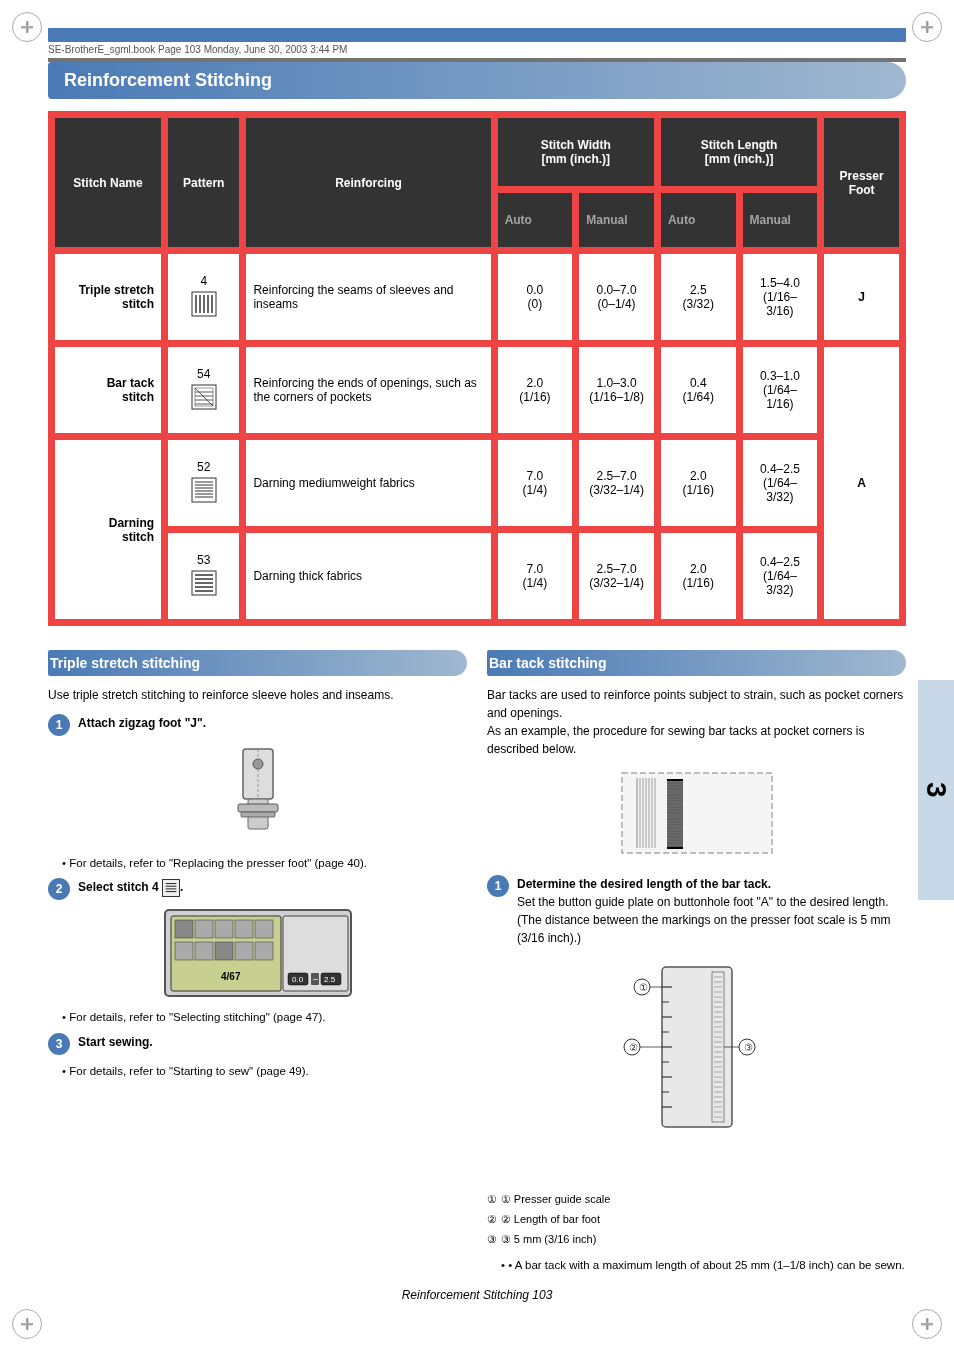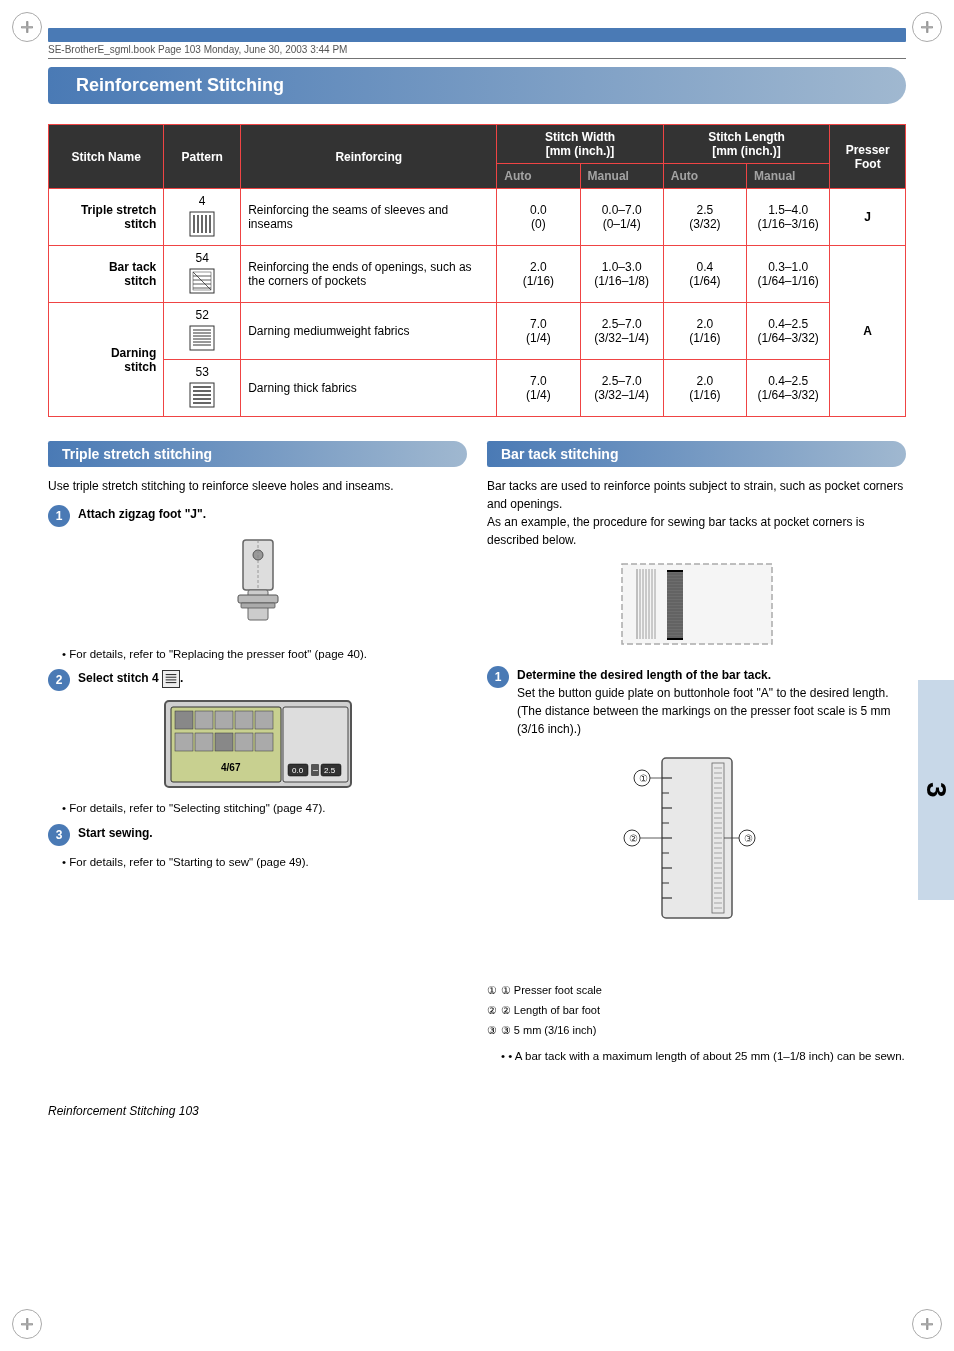--- a/index.html
+++ b/index.html
@@ -65,22 +65,22 @@
       height: 14px;
       background: #4a7ab5;
       margin-bottom: 2px;
       border-radius: 1px;
     }
 
     
     .header-info {
       font-size: 10px;
       color: #555;
-      margin-bottom: 8px;
-      border-bottom: 1px solid #737373;
+      margin-bottom: 0;
+      border-bottom: 4px solid #737373;
       padding-bottom: 3px;
     }
 
     
     .right-tab {
       position: absolute;
       right: 0;
       top: 680px;
       width: 36px;
       height: 220px;
@@ -94,44 +94,44 @@
       font-weight: bold;
       color: #000;
     }
 
     
     .section-heading {
       background: linear-gradient(to right, #4a7ab5, #a0b8d0);
       color: #fff;
       font-size: 18px;
       font-weight: bold;
-      padding: 8px 28px;
+      padding: 8px 16px;
       border-radius: 4px 20px 20px 4px;
-      margin-bottom: 20px;
+      margin-bottom: 12px;
       display: inline-block;
       width: 100%;
     }
 
     .intro-text {
       font-size: 12.5px;
       margin-bottom: 14px;
       line-height: 1.5;
     }
 
     
     .stitch-table {
       width: 100%;
       border-collapse: collapse;
       margin-bottom: 24px;
       font-size: 12px;
     }
 
     .stitch-table th, .stitch-table td {
-      border: 1px solid #ef4444;
-      padding: 5px 7px;
+      border: 7px solid #ef4444;
+      padding: 20px 7px;
       vertical-align: middle;
     }
 
     .stitch-table thead tr:first-child th {
       background: #333;
       color: #fff;
       font-weight: bold;
       text-align: center;
     }
 
@@ -185,21 +185,21 @@
     .right-col {
       flex: 1;
     }
 
     
     .sub-heading {
       background: linear-gradient(to right, #4a7ab5, #a0b8d0);
       color: #fff;
       font-size: 14px;
       font-weight: bold;
-      padding: 5px 14px;
+      padding: 5px 2px;
       border-radius: 3px 18px 18px 3px;
       margin-bottom: 10px;
       display: inline-block;
       width: 100%;
     }
 
     .sub-text {
       font-size: 12px;
       line-height: 1.5;
       margin-bottom: 10px;
@@ -251,24 +251,24 @@
     .legend-item {
       font-size: 11px;
       line-height: 1.8;
       display: flex;
       align-items: center;
       gap: 4px;
     }
 
     
     .footer {
-      text-align: left;
+      text-align: center;
       font-style: italic;
       font-size: 12px;
-      margin-top: 32px;
+      margin-top: 7px;
       color: #000;
     }
 
     
     .span-header {
       text-align: center;
       font-weight: bold;
     }
   </style>
 </head>
@@ -612,21 +612,21 @@
             <line x1="43" y1="30" x2="55" y2="30" stroke="#333" stroke-width="0.8"></line>
             <line x1="33" y1="90" x2="55" y2="90" stroke="#333" stroke-width="0.8"></line>
             <line x1="132" y1="90" x2="117" y2="90" stroke="#333" stroke-width="0.8"></line>
           </svg>
         </div>
 
         
         <div>
           <div class="legend-item">
             <span>①</span>
-            <span>① Presser foot scale</span>
+            <span>① Presser guide scale</span>
           </div>
           <div class="legend-item">
             <span>②</span>
             <span>② Length of bar foot</span>
           </div>
           <div class="legend-item">
             <span>③</span>
             <span>③ 5 mm (3/16 inch)</span>
           </div>
         </div>

